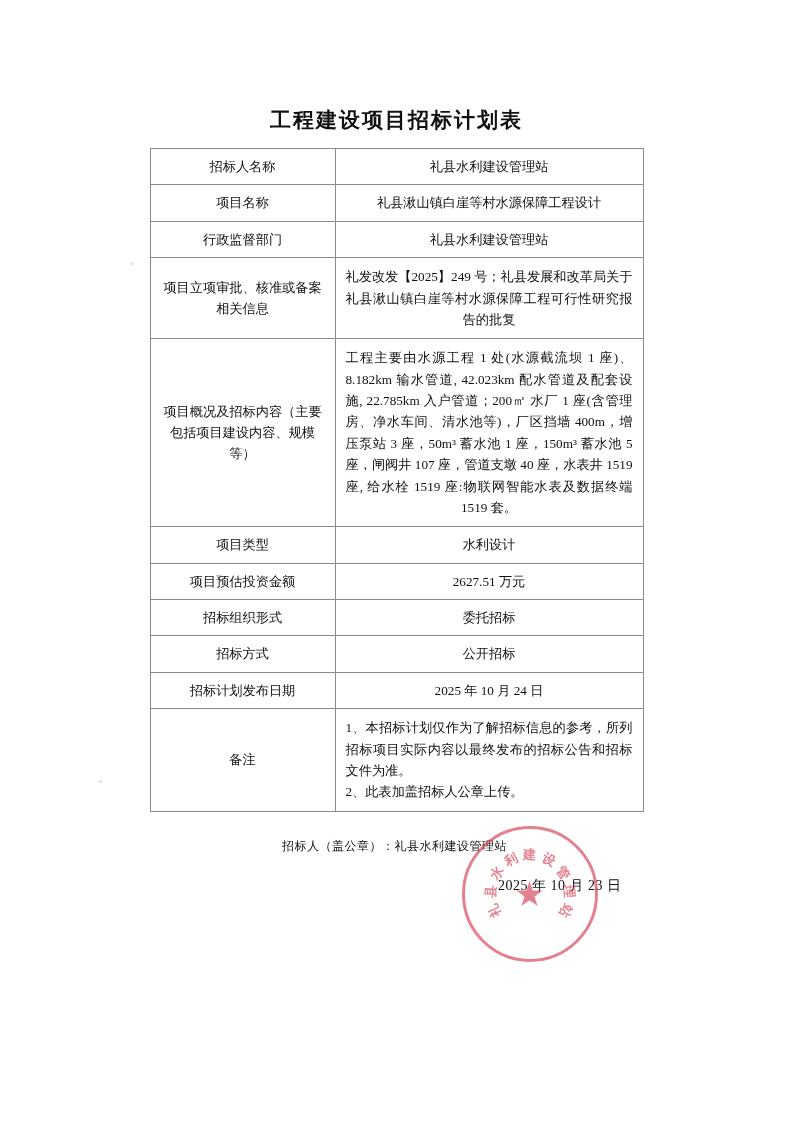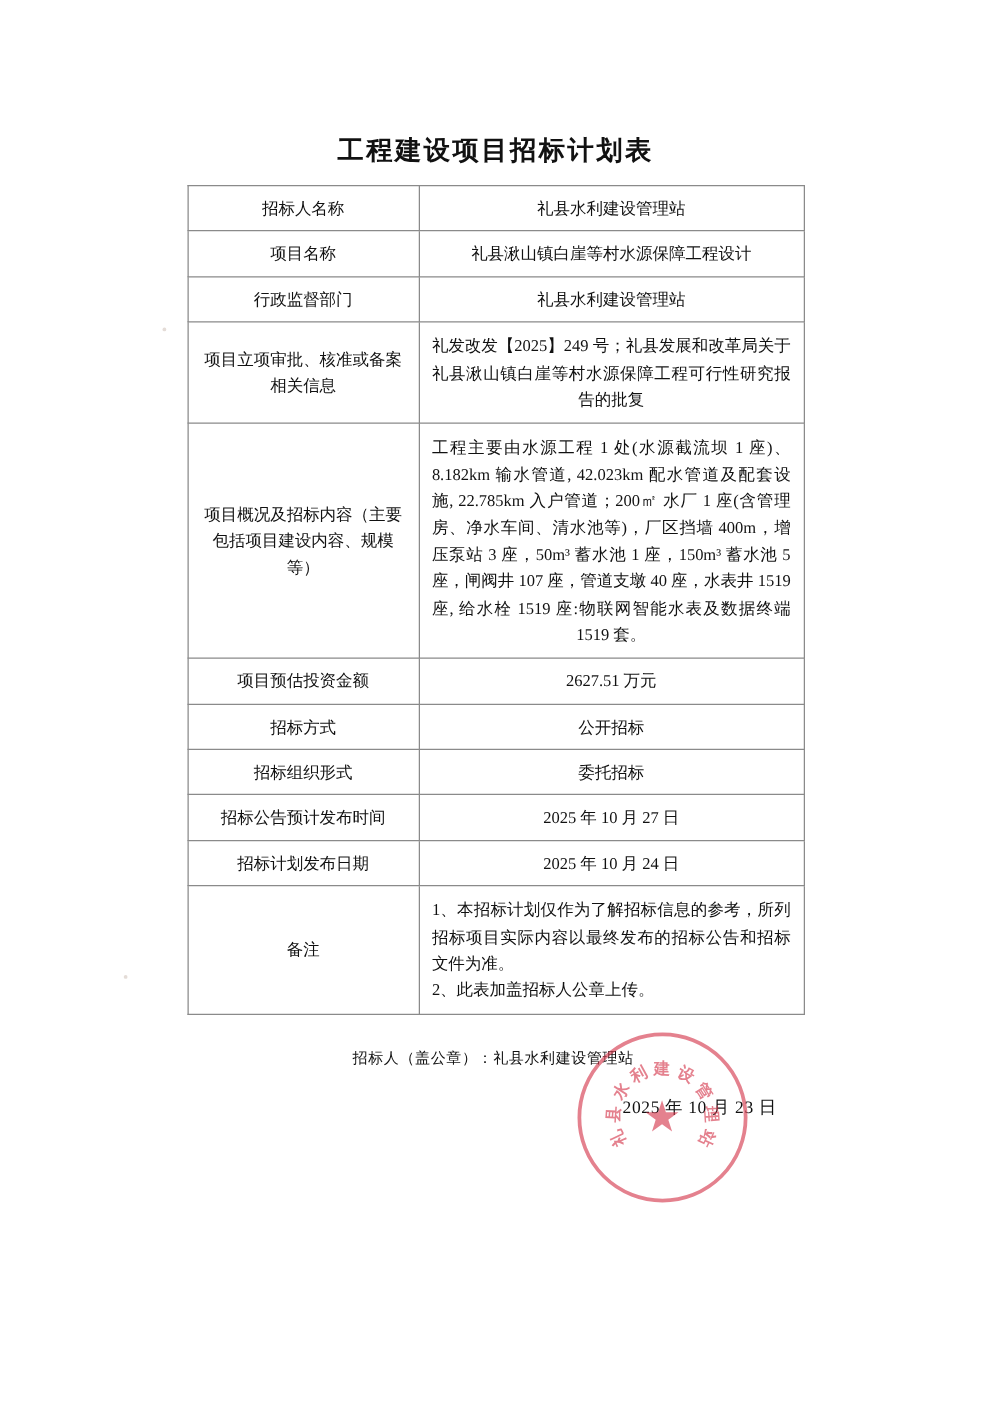--- a/index.html
+++ b/index.html
@@ -157,34 +157,34 @@
       </tr>
       <tr>
         <td class="label">项目立项审批、核准或备案相关信息</td>
         <td class="value just center-last">礼发改发【2025】249 号；礼县发展和改革局关于礼县湫山镇白崖等村水源保障工程可行性研究报告的批复</td>
       </tr>
       <tr>
         <td class="label">项目概况及招标内容（主要包括项目建设内容、规模等）</td>
         <td class="value just center-last">工程主要由水源工程 1 处(水源截流坝 1 座)、8.182km 输水管道, 42.023km 配水管道及配套设施, 22.785km 入户管道；200㎡ 水厂 1 座(含管理房、净水车间、清水池等)，厂区挡墙 400m，增压泵站 3 座，50m³ 蓄水池 1 座，150m³ 蓄水池 5 座，闸阀井 107 座，管道支墩 40 座，水表井 1519 座, 给水栓 1519 座:物联网智能水表及数据终端 1519 套。</td>
       </tr>
       <tr>
+        <td class="label">项目类型</td>
+        <td class="value">水利设计</td>
+      </tr>
+      <tr>
         <td class="label">项目预估投资金额</td>
         <td class="value">2627.51 万元</td>
       </tr>
       <tr>
+        <td class="label">招标组织形式</td>
+        <td class="value">委托招标</td>
+      </tr>
+      <tr>
         <td class="label">招标方式</td>
         <td class="value">公开招标</td>
-      </tr>
-      <tr>
-        <td class="label">招标组织形式</td>
-        <td class="value">委托招标</td>
-      </tr>
-      <tr>
-        <td class="label">招标公告预计发布时间</td>
-        <td class="value">2025 年 10 月 27 日</td>
       </tr>
       <tr>
         <td class="label">招标计划发布日期</td>
         <td class="value">2025 年 10 月 24 日</td>
       </tr>
       <tr>
         <td class="label">备注</td>
         <td class="value just" style="white-space:pre-line; text-align-last:left;">1、本招标计划仅作为了解招标信息的参考，所列招标项目实际内容以最终发布的招标公告和招标文件为准。
 2、此表加盖招标人公章上传。</td>
       </tr>

